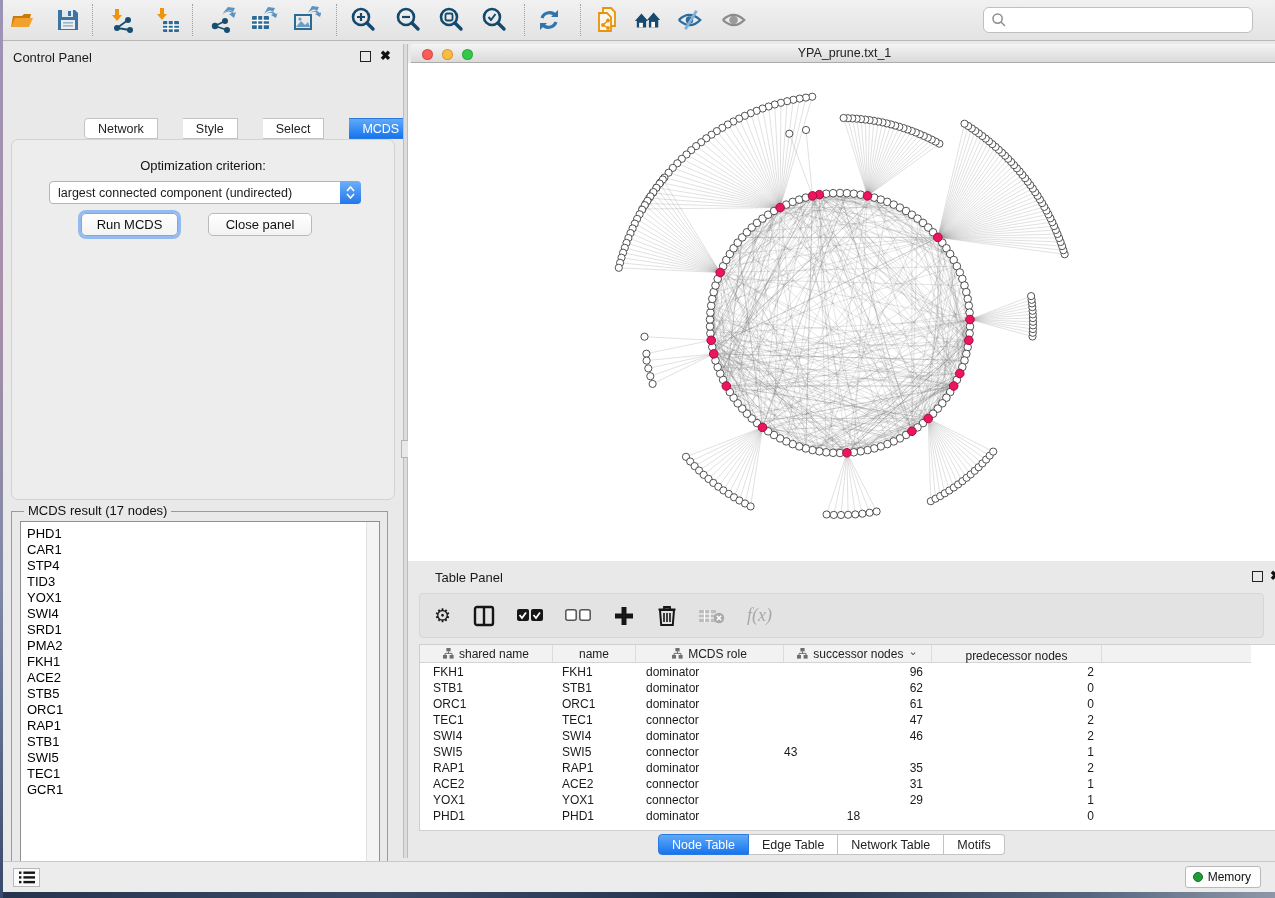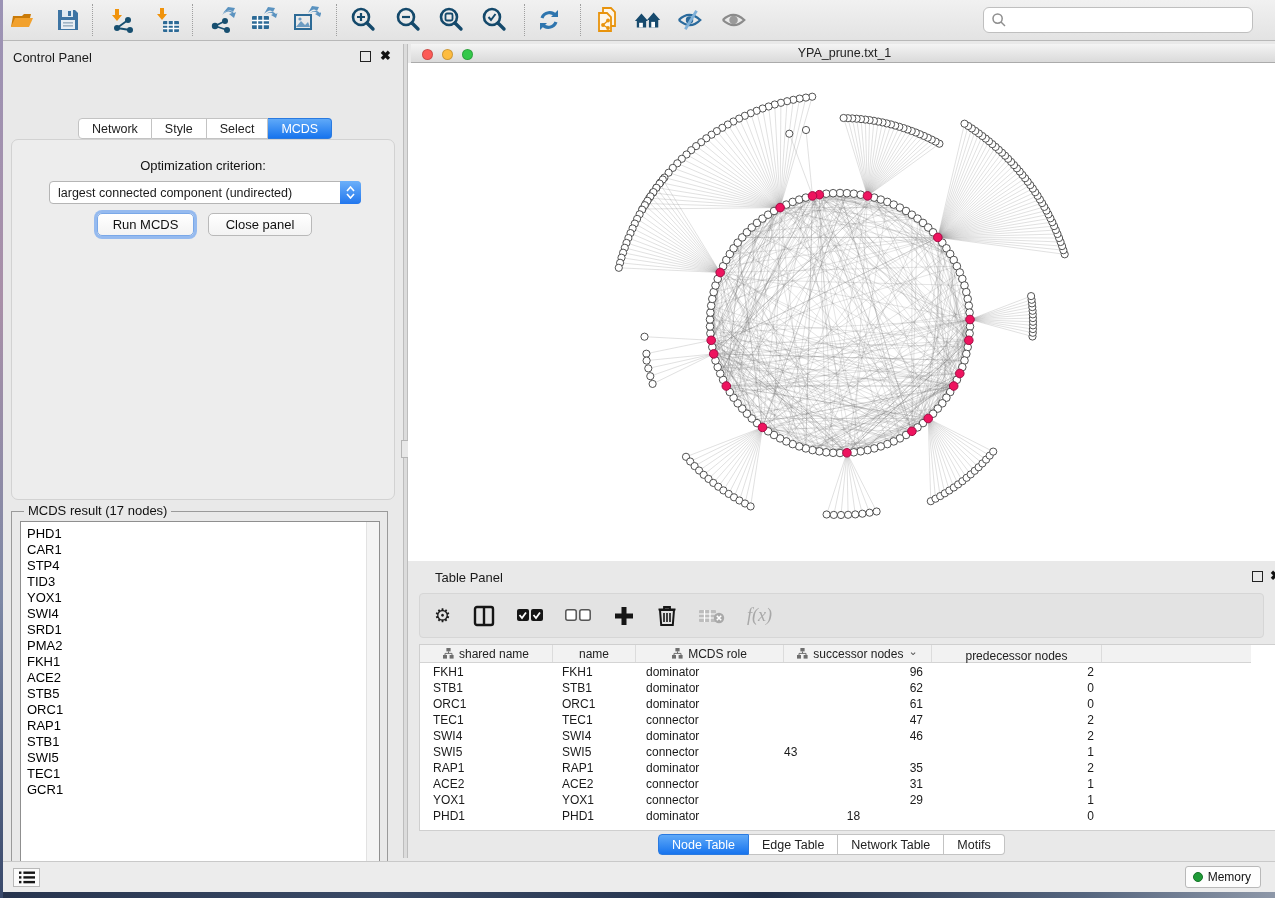--- a/index.html
+++ b/index.html
@@ -19,21 +19,21 @@
   .tb-sep{position:absolute;top:4px;width:0;height:32px;border-left:1px dotted #9f9f9f;}
   .searchbox{position:absolute;left:983px;top:7px;width:270px;height:26px;background:#fff;
     border:1px solid #bfbfbf;border-radius:6px;display:flex;align-items:center;padding-left:7px;}
 
   
   .control-panel{position:absolute;left:3px;top:44px;width:400px;height:814px;background:#e9e9e9;}
   .panel-header{position:absolute;left:0;top:2px;width:100%;height:22px;font-size:13px;text-align:right;}
   .panel-title{position:absolute;left:10px;top:4px;}
   .float-btn{position:absolute;top:5px;width:11px;height:11px;border:1.6px solid #222;background:transparent;}
   .close-x{position:absolute;top:2px;font-size:13px;font-weight:bold;color:#111;line-height:15px;}
-  .ctrl-tabs{position:absolute;left:75px;top:74px;height:21px;display:flex;}
+  .ctrl-tabs{position:absolute;left:81px;top:74px;height:21px;display:flex;gap:25px;}
   .tab{height:21px;padding:0 13px;font-size:12.5px;display:flex;align-items:center;background:#fff;
     border:1px solid #c3c3c3;border-left:none;color:#222;}
   .tab:first-child{border-left:1px solid #c3c3c3;border-radius:4px 0 0 4px;}
   .tab:last-child{border-radius:0 4px 4px 0;}
   .tab.active{background:linear-gradient(#5fa9f8,#1774ee);color:#fff;border-color:#2a7ae0;}
   .tab-card{position:absolute;left:8px;top:95px;width:384px;height:361px;background:#ededed;
     border:1px solid #d2d2d2;border-radius:7px;}
   .opt-label{position:absolute;left:0;top:18px;width:100%;text-align:center;font-size:13px;color:#111;}
   .mac-select{position:absolute;left:37px;top:41px;width:312px;height:23px;background:#fff;
     border:1px solid #b5b5b5;border-radius:4px;display:flex;align-items:center;}
@@ -267,21 +267,21 @@
         <span class="val">largest connected component (undirected)</span>
         <span class="stepper">
           <svg width="9" height="6" viewBox="0 0 9 6">
               <path d="M1 5 L4.5 1 L8 5" fill="none" stroke="#fff" stroke-width="1.6"></path>
             </svg>
           <svg width="9" height="6" viewBox="0 0 9 6">
               <path d="M1 1 L4.5 5 L8 1" fill="none" stroke="#fff" stroke-width="1.6"></path>
             </svg>
         </span>
       </div>
-      <button class="mac-btn focusring" style="left:85px;width:97px">Run MCDS</button>
+      <button class="mac-btn focusring" style="left:69px;width:97px">Run MCDS</button>
       <button class="mac-btn" style="left:196px;width:104px">Close panel</button>
     </div>
 
     <div class="groupbox">
       <span class="legend">MCDS result (17 nodes)</span>
       <div class="mcds-list">
         <div class="mcds-items" id="mcds-items">
             <div>PHD1</div>
             <div>CAR1</div>
             <div>STP4</div>

